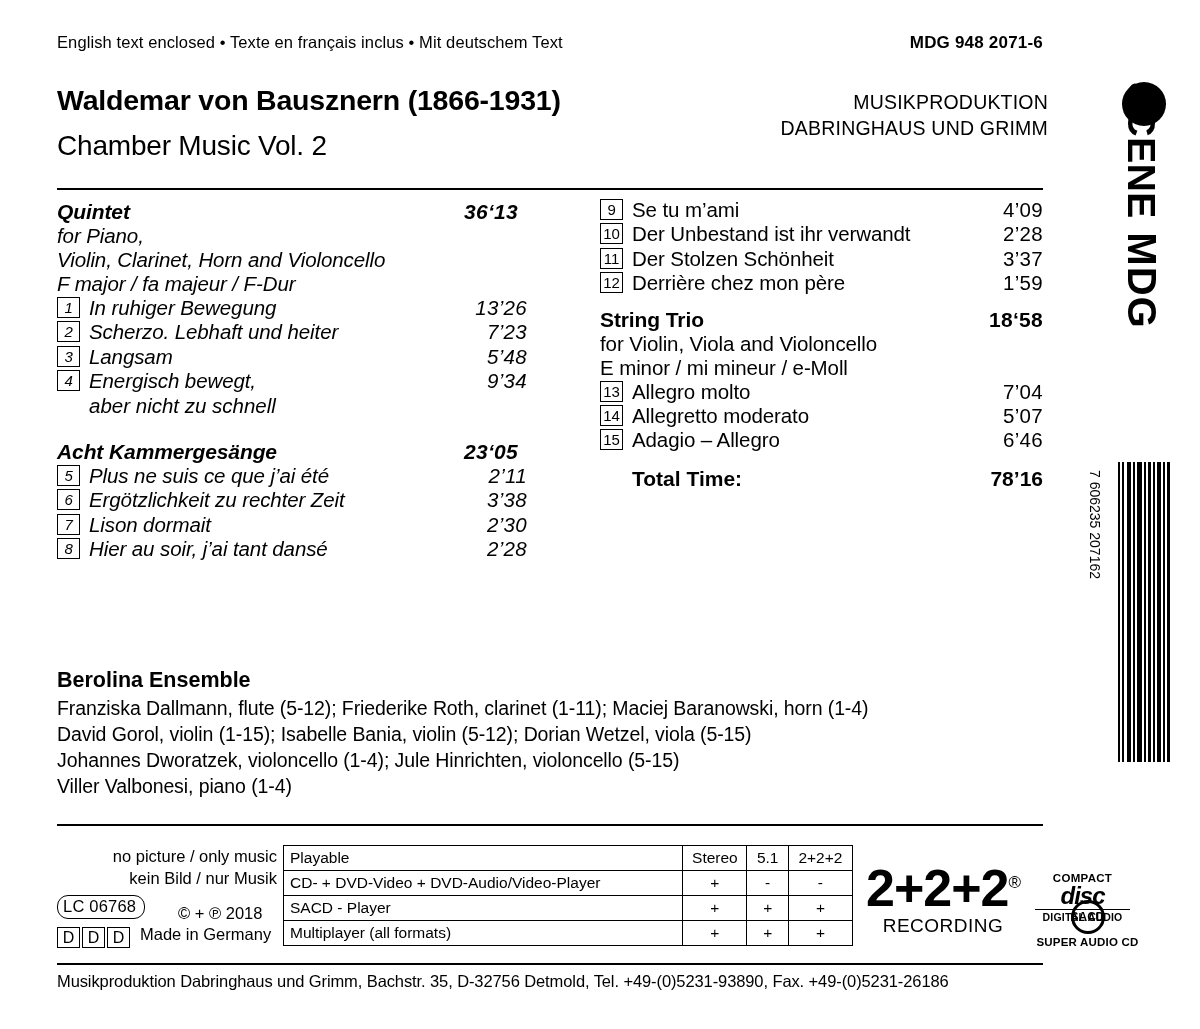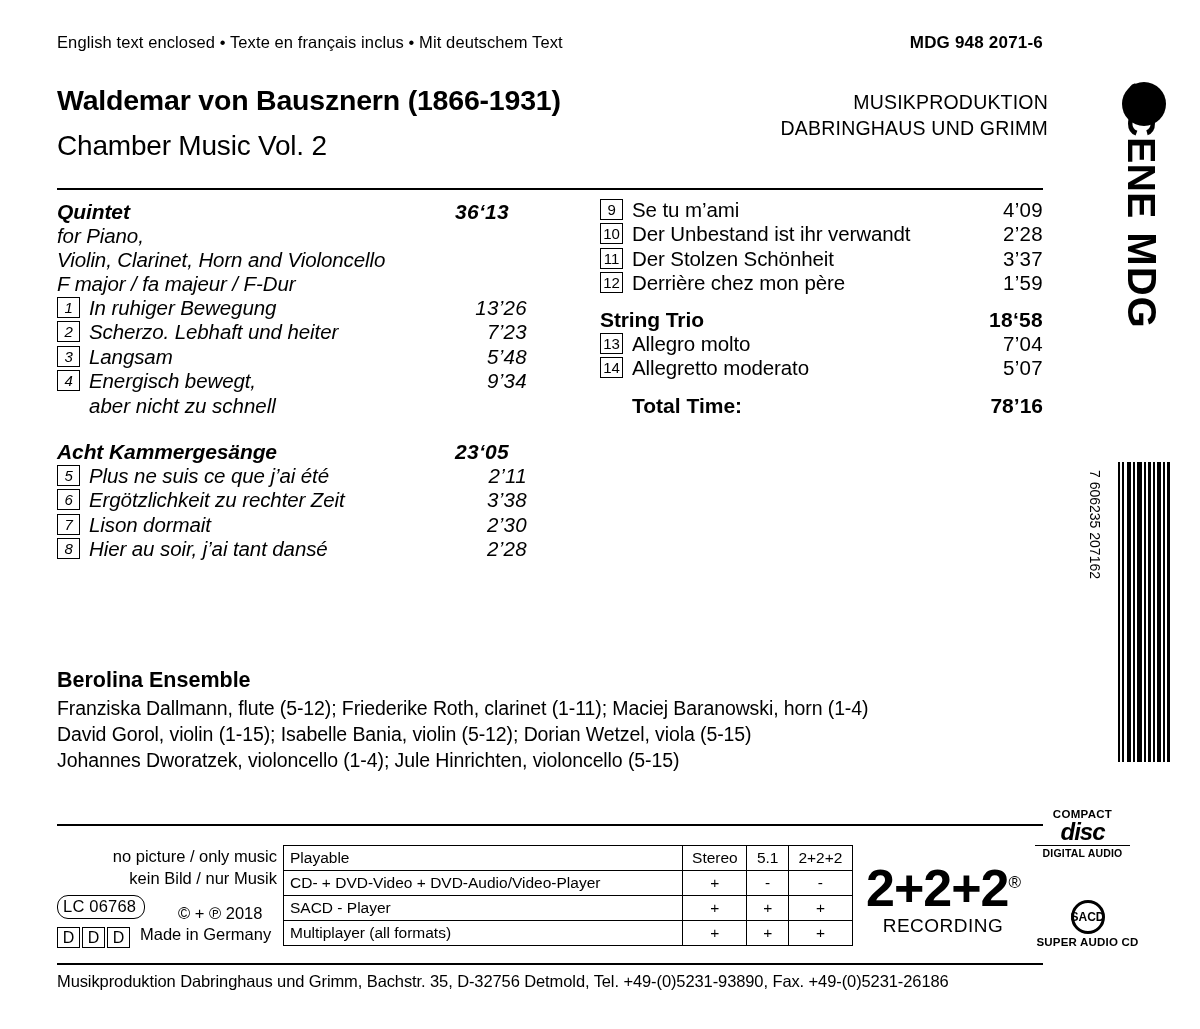--- a/index.html
+++ b/index.html
@@ -120,21 +120,21 @@
     padding-left:32px; font-size:20.5px; line-height:1.19;
   }
   .group-gap { height:20px; }
   .total {
     display:flex; justify-content:space-between;
     font-weight:bold; font-size:21px; margin-top:14px;margin-left:32px;
   }
 
   
   .col-left .tdur  { width:72px; }
-  .col-left .group-head .dur { width:72px; text-align:left; }
+  .col-left .group-head .dur { width:72px; text-align:center; }
   .col-right .tdur { width:62px; }
   .col-right .group-head .dur { width:62px; text-align:right; }
   .col-right .total .dur { width:62px; text-align:right; }
 
   
   .performers { position:absolute; left:57px; top:668px; width:1010px; }
   .ens-name { font-weight:bold; font-size:21.5px; margin-bottom:3px; }
   .perf-line { font-size:19.5px; line-height:1.33; letter-spacing:-0.1px; }
 
   
@@ -211,21 +211,21 @@
   }
   .logo222 .reg {
     font-size:17px; vertical-align:super; font-weight:normal;
   }
   .logo222 .rec {
     font-size:19px; letter-spacing:0.5px; margin-top:1px;
   }
 
   
   .cdlogo {
-    position:absolute; left:1035px; top:808px; width:95px; text-align:center;
+    position:absolute; left:1035px; top:872px; width:95px; text-align:center;
   }
   .cdlogo .cdtop { font-size:11.5px; font-weight:bold; letter-spacing:0.3px; }
   .cdlogo .disc {
     font-size:24px; font-weight:bold; font-style:italic; line-height:1;
     letter-spacing:-1px;
   }
   .cdlogo .cdbot {
     font-size:10.5px; font-weight:bold; letter-spacing:0.2px;
     border-top:1.5px solid #000; margin-top:1px; padding-top:1px;
   }
@@ -362,43 +362,53 @@
       <span class="tname">Derrière chez mon père</span>
       <span class="tdur">1’59</span>
     </div>
 
     <div class="group-gap" style="height:10px"></div>
 
     <div class="group-head">
       <span class="ttl">String Trio</span>
       <span class="dur">18‘58</span>
     </div>
+    <div class="group-sub">
+      <div>for Violin, Viola and Violoncello</div>
+      <div>E minor / mi mineur / e-Moll</div>
+    </div>
 
     <div class="track">
       <span class="tnum">13</span>
       <span class="tname">Allegro molto</span>
       <span class="tdur">7’04</span>
     </div>
     <div class="track">
       <span class="tnum">14</span>
       <span class="tname">Allegretto moderato</span>
       <span class="tdur">5’07</span>
+    </div>
+    <div class="track">
+      <span class="tnum">15</span>
+      <span class="tname">Adagio – Allegro</span>
+      <span class="tdur">6’46</span>
     </div>
 
     <div class="total">
       <span>Total Time:</span>
       <span class="dur">78’16</span>
     </div>
   </div>
 
   <div class="performers">
     <div class="ens-name">Berolina Ensemble</div>
     <div class="perf-line">Franziska Dallmann, flute (5-12); Friederike Roth, clarinet (1-11); Maciej Baranowski, horn (1-4)</div>
     <div class="perf-line">David Gorol, violin (1-15); Isabelle Bania, violin (5-12); Dorian Wetzel, viola (5-15)</div>
     <div class="perf-line">Johannes Dworatzek, violoncello (1-4); Jule Hinrichten, violoncello (5-15)</div>
+    <div class="perf-line">Viller Valbonesi, piano (1-4)</div>
   </div>
 
   <div class="barcode">
     <div class="bc-bars">
       <i style="left:0px;width:2px"></i>
       <i style="left:4px;width:2px"></i>
       <i style="left:9px;width:4px"></i>
       <i style="left:15px;width:2px"></i>
       <i style="left:19px;width:5px"></i>
       <i style="left:26px;width:2px"></i>

